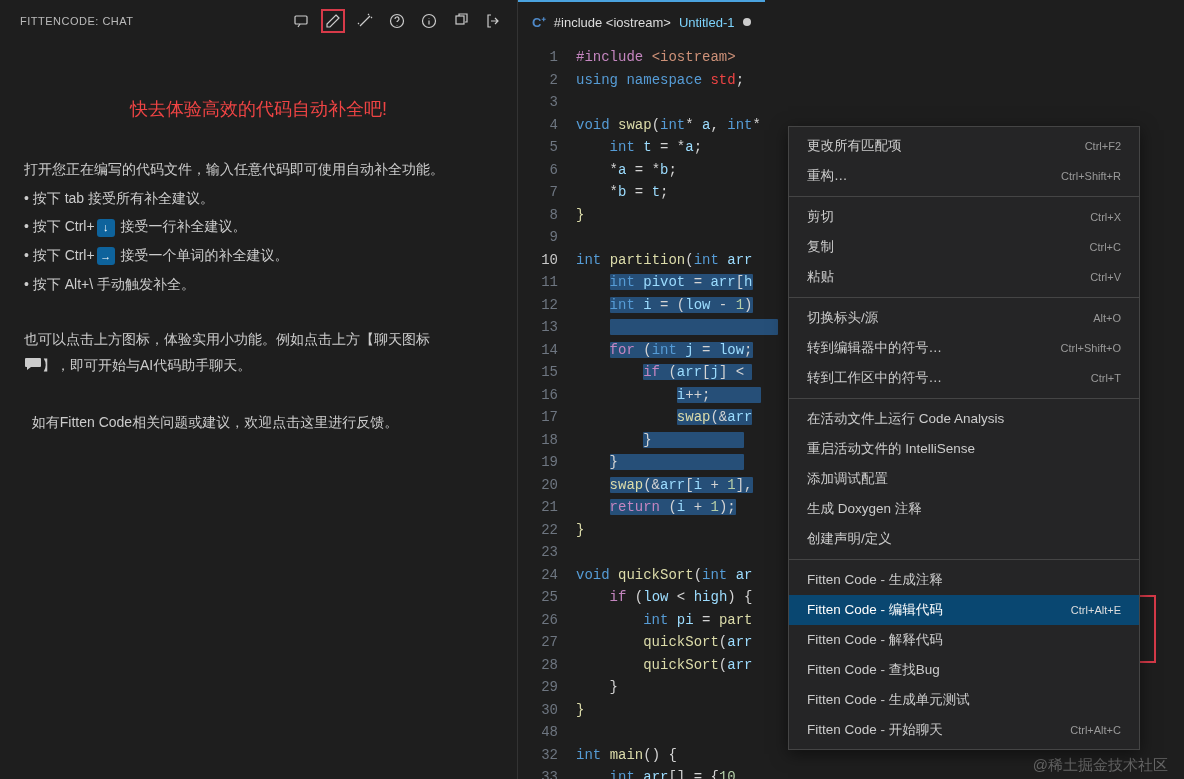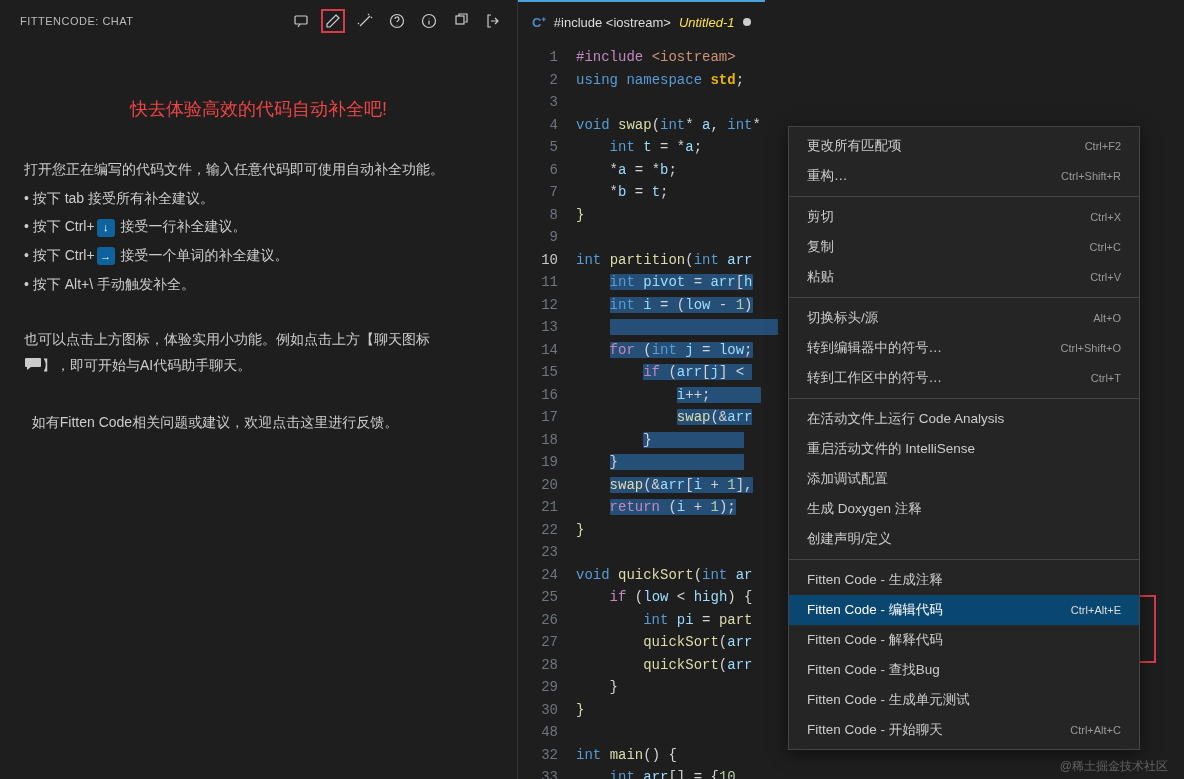--- a/index.html
+++ b/index.html
@@ -95,21 +95,21 @@
   gap: 8px;
   padding: 0 14px;
   height: 100%;
   background: #1e1e1e;
   border-top: 2px solid #4aa3df;
   color: #ccc;
   font-size: 13px;
 }
 .tab-cpp-icon { color: #4f8ac9; font-weight: bold; }
 .tab-main { color: #ddd; }
-.tab-file { color: #fde047; font-style: italic; }
+.tab-file { color: #7dd3fc; }
 .tab-dot { width: 8px; height: 8px; border-radius: 50%; background: #ccc; }
 .editor {
   flex: 1;
   display: flex;
   font-family: Consolas, "Courier New", monospace;
   font-size: 14px;
   line-height: 22.5px;
   overflow: hidden;
 }
 .gutter {
@@ -128,21 +128,21 @@
   white-space: pre;
   color: #d4d4d4;
   position: relative;
 }
 .code-line { height: 22.5px; }
 .sel {
   background: #264f78;
   border-radius: 1px;
 }
 .k-blue { color: #569cd6; }
-.k-teal { color: #eab308; font-weight: bold; }
+.k-teal { color: #ef4444; }
 .k-func { color: #dcdcaa; }
 .k-var { color: #9cdcfe; }
 .k-pink { color: #c586c0; }
 .k-num { color: #b5cea8; }
 .k-brown { color: #ce9178; }
 .context-menu {
   position: absolute;
   top: 126px;
   right: 44px;
   width: 352px;
@@ -174,21 +174,21 @@
   margin: 5px 0;
 }
 .menu-red-box {
   position: absolute;
   border: 2px solid #d73a49;
   pointer-events: none;
 }
 .watermark {
   position: absolute;
   bottom: 4px; right: 16px;
-  color: #666; font-size: 12px;
+  color: #666; font-size: 15px;
 }
 </style>
 </head>
 <body>
 
 <div class="container">
   <div class="left-panel">
     <div class="panel-header">
       <span class="panel-title">FITTENCODE: CHAT</span>
       <div class="panel-icons">

